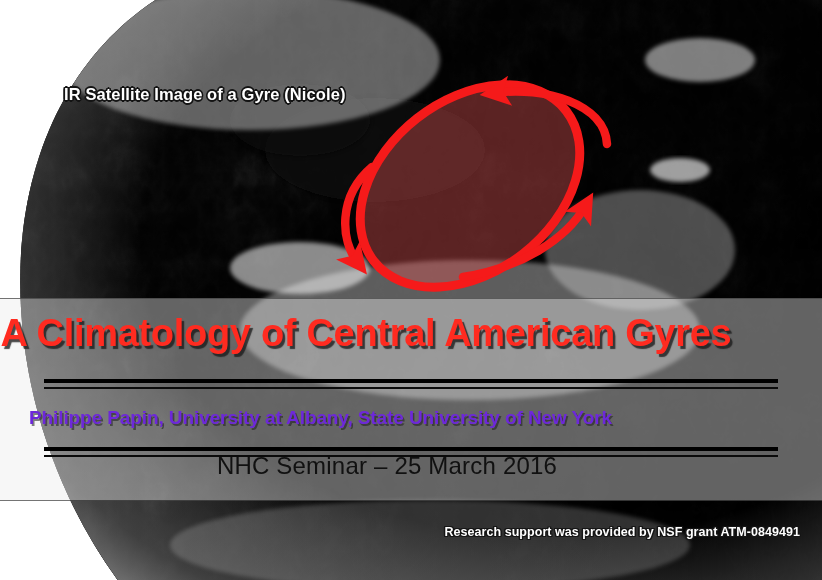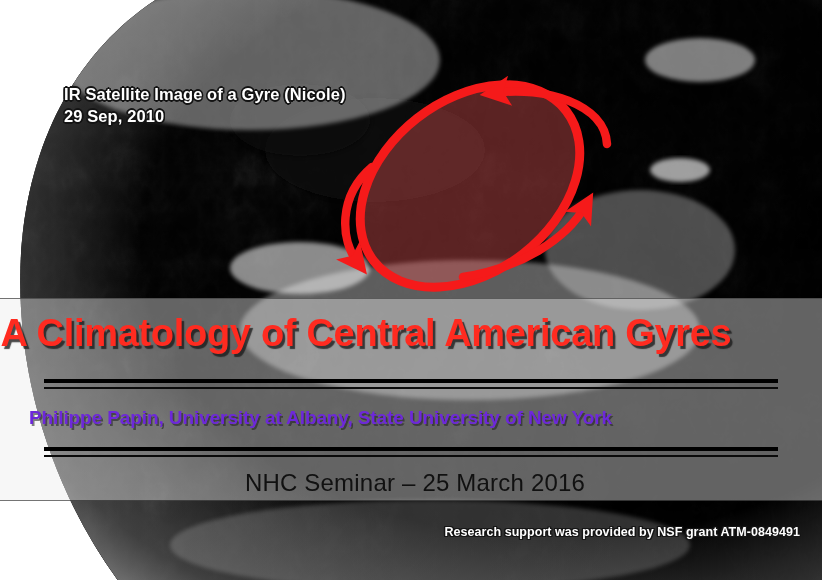--- a/index.html
+++ b/index.html
@@ -123,29 +123,28 @@
     letter-spacing: -0.1px;
     white-space: nowrap;
     text-shadow: 1.6px 1.6px 0.5px rgba(30,30,30,0.55);
     padding-left: 29px;
   }
 
   
   #seminar-line {
     position: absolute;
     left: 0;
-    top: 469px;
+    top: 452px;
     width: 774px;
     text-align: center;
     color: #111111;
     font-weight: normal;
     font-size: 24px;
     letter-spacing: 0.2px;
     white-space: nowrap;
-    margin-left: 28px;
   }
 
   
   #funding-note {
     position: absolute;
     right: 22px;
     top: 525px;
     color: #ffffff;
     font-weight: bold;
     font-size: 12.5px;
@@ -270,21 +269,20 @@
 
     <path d="M 607,144 C 605,104 545,86 494,93" fill="none" stroke="#F51A1A" stroke-width="8.5" stroke-linecap="round" marker-end="url(#arrowHead)"></path>
 
     <path d="M 372,167 C 338,196 340,240 358,263" fill="none" stroke="#F51A1A" stroke-width="8.5" stroke-linecap="round" marker-end="url(#arrowHead)"></path>
 
     <path d="M 463,277 C 520,268 566,240 586,205" fill="none" stroke="#F51A1A" stroke-width="8.5" stroke-linecap="round" marker-end="url(#arrowHead)"></path>
   </svg>
 
   <div id="caption">
     <span>IR Satellite Image of a Gyre (Nicole)</span>
-    <span class="line2">29 Sep, 2010</span>
   </div>
 
   <div id="main-title">A Climatology of Central American Gyres</div>
 
   <div class="rule-group" id="rule-group-upper">
     <div class="rule-thick"></div>
     <div class="rule-thin"></div>
   </div>
 
   <div id="author-line">Philippe Papin, University at Albany, State University of New York</div>

